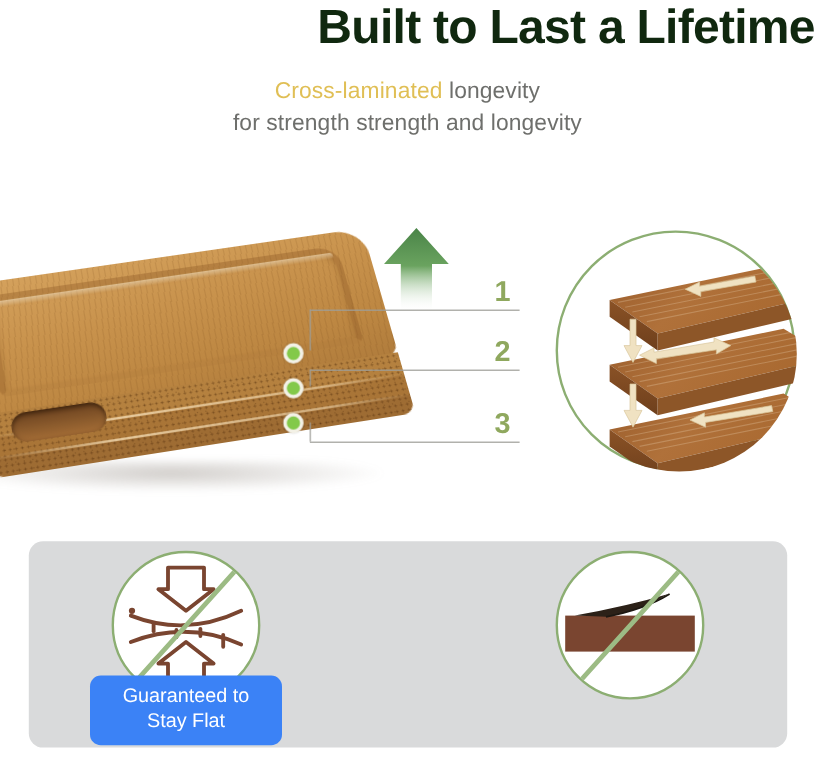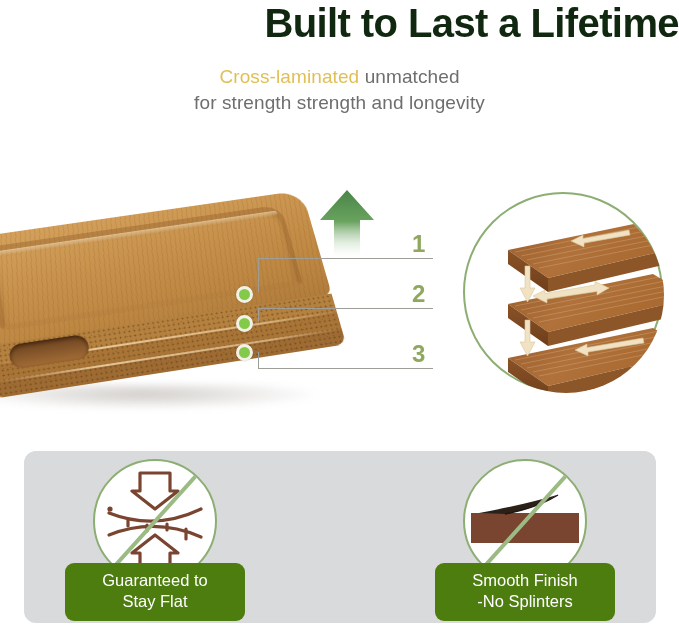--- a/index.html
+++ b/index.html
@@ -178,34 +178,34 @@
   .slash{
     position:absolute; left:50%; top:50%;
     width:3.6px; height:168px; background:#9cbb84;
     transform:translate(-50%,-50%) rotate(42deg);
     border-radius:2px;
   }
   .fglyph{ position:absolute; left:0; top:0; width:120px; height:120px; }
 
   .flabel{
     position:absolute; left:50%; transform:translateX(-50%);
-    top:104px; width:180px; padding:7px 6px 9px;
-    background:#4d7c0f; border-radius:9px;
+    top:104px; width:160px; padding:7px 6px 9px;
+    background:#3b82f6; border-radius:9px;
     color:#ffffff; text-align:center;
     font-size:16.5px; line-height:1.28; font-weight:400;
     white-space:pre-line;
   }
 </style>
 </head>
 <body>
 
 <div class="headline">Built to Last a Lifetime</div>
 
 <div class="subhead">
-  <span class="gold">Cross-laminated</span><span> unmatched</span><br>
+  <span class="gold">Cross-laminated</span><span> longevity</span><br>
   <span>for strength strength and longevity</span>
 </div>
 
 <div class="mid">
 
 
   <div class="up-arrow">
     <svg width="58" height="72" viewBox="0 0 58 72">
       <defs>
         <linearGradient id="arrGrad" x1="0" y1="0" x2="0" y2="1">
@@ -348,16 +348,14 @@
     <div class="fcircle">
       <div class="fglyph">
         <svg width="120" height="120" viewBox="0 0 120 120">
           <rect x="6" y="52" width="108" height="30" fill="#7a4530"></rect>
           <path d="M14 52 Q58 44 92 34 Q70 48 40 53 Z" fill="#2c2118"></path>
           <path d="M40 53 Q72 47 93 34" stroke="#1d1812" stroke-width="1.4" fill="none"></path>
         </svg>
       </div>
       <div class="slash"></div>
     </div>
-    <div class="flabel">Smooth Finish
--No Splinters</div>
   </div>
 </div>
 
 </body></html>

